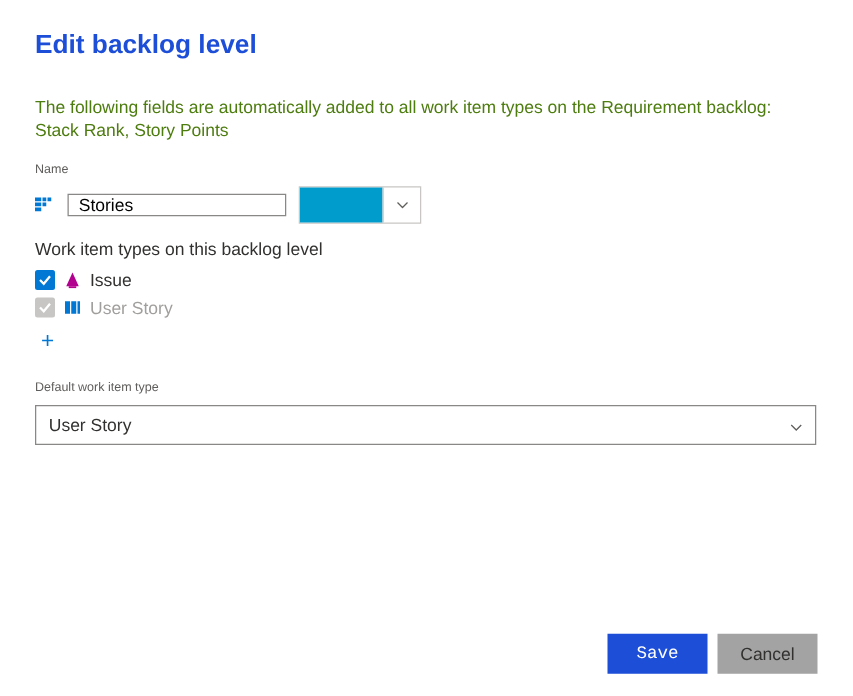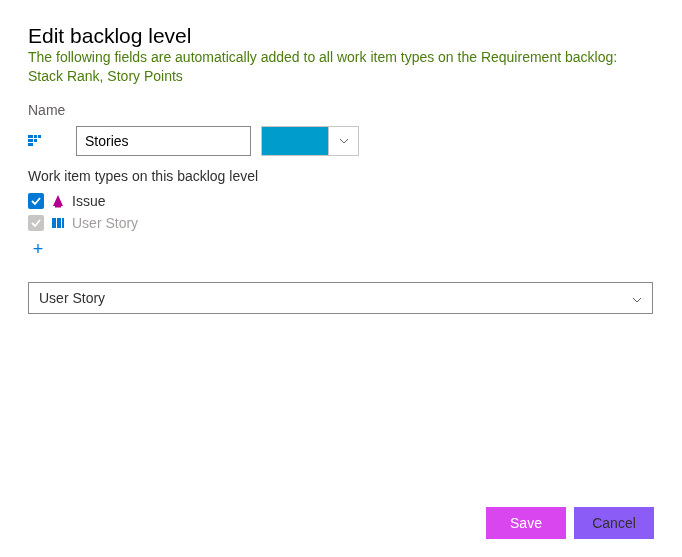--- a/index.html
+++ b/index.html
@@ -8,51 +8,51 @@
       font-size: 14px;
       color: #323130;
       width: 682px;
       height: 557px;
       background: #fff;
       position: relative;
       padding: 24px 28px;
     }
     h1 {
       font-size: 21px;
-      font-weight: 400;
-      color: #000000;
+      font-weight: 700;
+      color: #1d4ed8;
+      margin-bottom: 28px;
     }
     .desc {
       font-size: 14px;
       color: #4d7c0f;
       line-height: 1.35;
       margin-bottom: 16px;
     }
     .label {
-      font-size: 14px;
+      font-size: 10px;
       color: #605e5c;
       margin-bottom: 8px;
       display: block;
     }
     .name-row {
       display: flex;
       align-items: center;
       gap: 10px;
       margin-bottom: 12px;
     }
     .backlog-icon svg { display: block; }
     .text-input {
       width: 175px;
-      height: 30px;
+      height: 18px;
       border: 1px solid #8a8886;
       padding: 4px 8px;
       font-size: 14px;
       font-family: inherit;
       outline: none;
-      margin-left: 22px;
     }
     .color-picker {
       display: flex;
       align-items: stretch;
       height: 30px;
       border: 1px solid #c8c6c4;
     }
     .color-swatch {
       width: 66px;
       height: 100%;
@@ -132,22 +132,22 @@
     }
     .btn {
       min-width: 80px;
       height: 32px;
       padding: 0 16px;
       border: none;
       font-size: 14px;
       font-family: inherit;
       cursor: pointer;
     }
-    .btn-primary { background: #d946ef; color: #fff; }
-    .btn-secondary { background: #8b5cf6; color: #323130; }
+    .btn-primary { background: #1d4ed8; color: #fff; font-family: Liberation Mono, monospace; }
+    .btn-secondary { background: #a3a3a3; color: #323130; }
   </style>
 </head>
 <body>
 
 <h1>Edit backlog level</h1>
 
 <p class="desc">The following fields are automatically added to all work item types on the Requirement backlog: Stack Rank, Story Points</p>
 
 <span class="label">Name</span>
 
@@ -204,20 +204,21 @@
     </svg>
   </span>
   <span class="wit-label locked">User Story</span>
 </div>
 
 <div class="new-wit">
   <span class="plus">+</span>
 </div>
 
 <div class="default-section">
+  <span class="label">Default work item type</span>
   <div class="select">
     <span class="select-text">User Story</span>
     <span>
       <svg width="10" height="6" viewBox="0 0 10 6">
           <path d="M1 1 L5 5 L9 1" stroke="#605e5c" stroke-width="1" fill="none"></path>
         </svg>
     </span>
   </div>
 </div>
 

